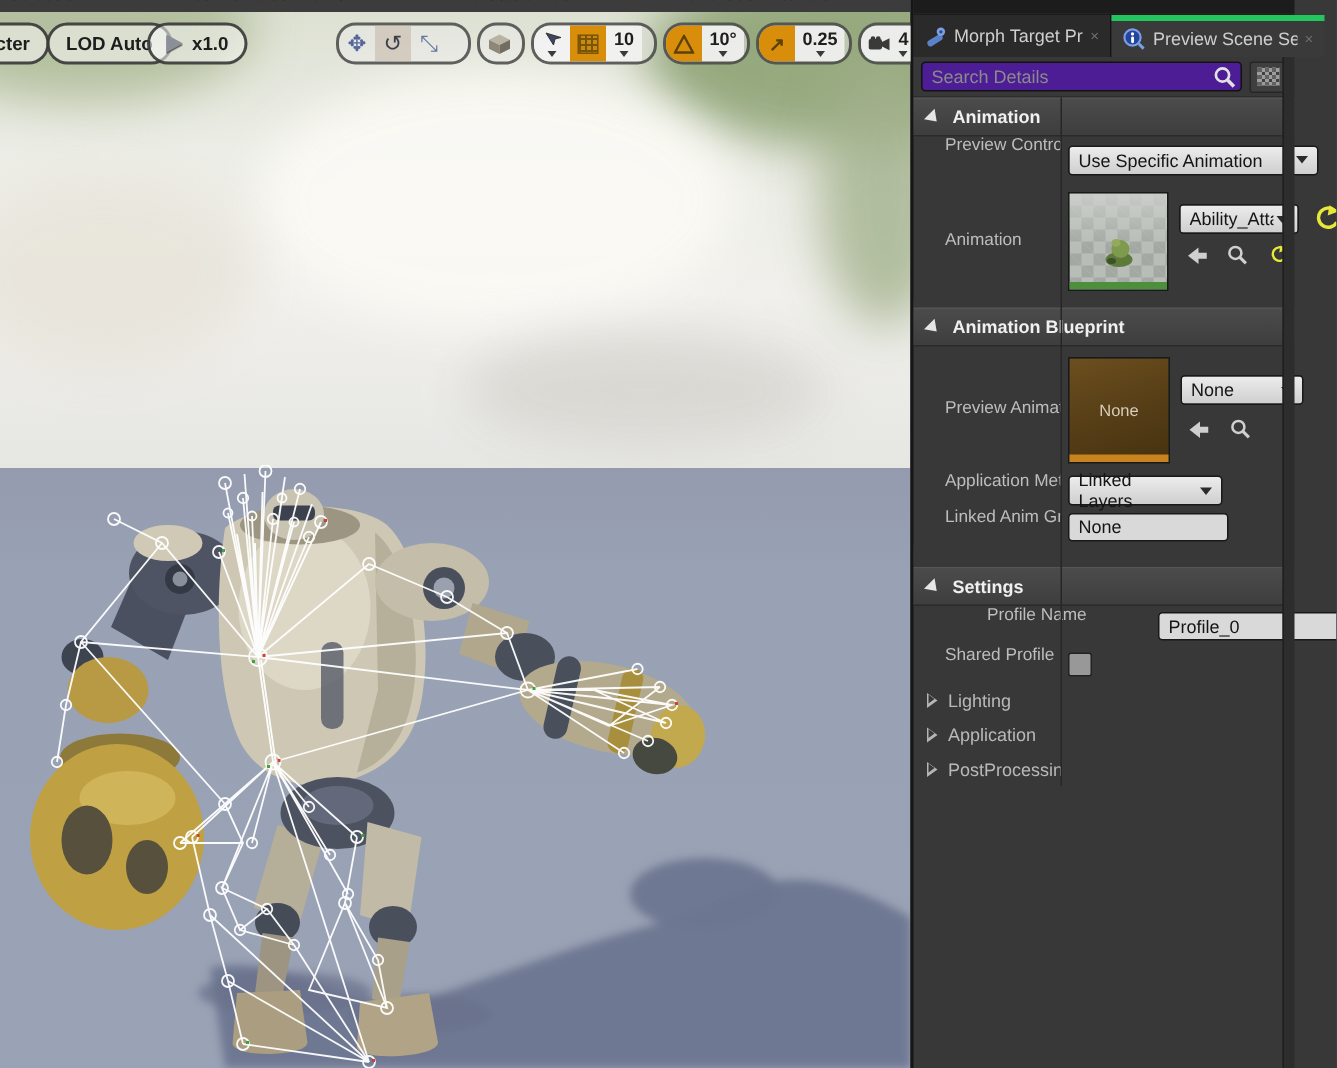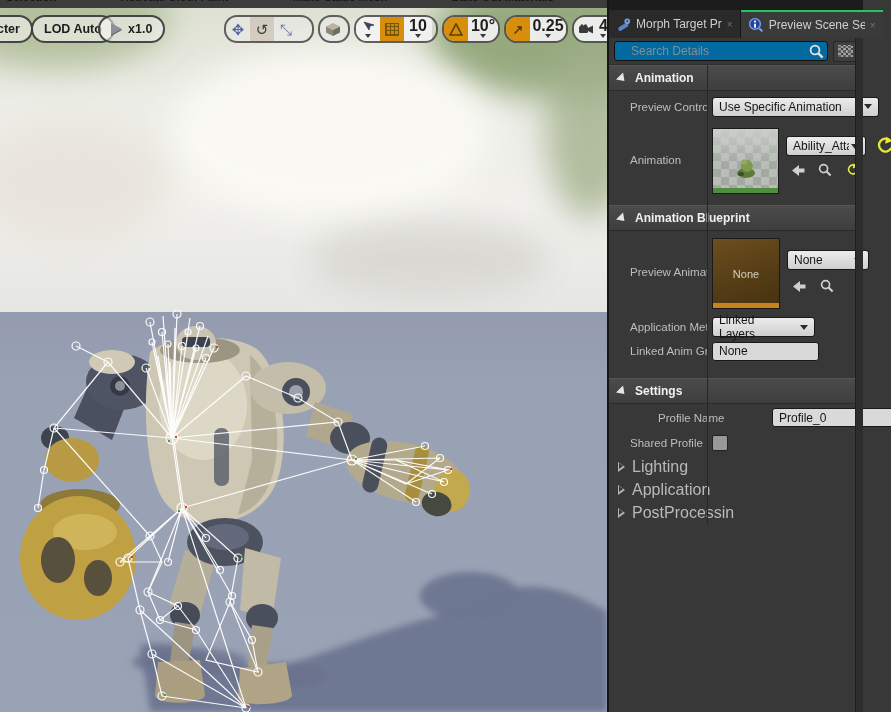--- a/index.html
+++ b/index.html
@@ -29,77 +29,77 @@
   .play-tri { width:0; height:0; border-left:11px solid #8a8f98; border-top:6px solid transparent; border-bottom:6px solid transparent;
     filter:drop-shadow(0 1px 0 #555); }
   .toolgroup {
     position:absolute; height:28px; border-radius:13px; border:2px solid rgba(50,50,50,.75);
     background:rgba(235,235,235,.45); display:flex; overflow:hidden; align-items:stretch;
   }
   .seg { display:flex; flex-direction:column; align-items:center; justify-content:center; padding:0 5px; min-width:24px; }
   .seg.orange { background:#D98E0B; }
   .seg.light { background:rgba(243,243,243,.88); }
   .seg.warm { background:rgba(196,180,164,.55); }
-  .seg-val { font-size:16px; font-weight:bold; color:#1e1e1e; line-height:12px; }
+  .seg-val { font-size:12px; font-weight:bold; color:#1e1e1e; line-height:12px; }
   .mini-caret { width:0; height:0; border-left:3.5px solid transparent; border-right:3.5px solid transparent; border-top:4px solid #3a3a3a; margin-top:2px; }
   .gizmo-glyph { font-size:15px; line-height:15px; }
   .grid-glyph { width:14px; height:13px; background:
       repeating-linear-gradient(0deg,#7a5505 0 1.5px,transparent 1.5px 4px),
       repeating-linear-gradient(90deg,#7a5505 0 1.5px,transparent 1.5px 4px), #c88a10; border:1.5px solid #7a5505; }
   
   #panel { position:absolute; left:607px; top:0; width:256px; height:712px; background:#383838; border-left:2px solid #161616; }
   #panel-top-strip { height:9px; background:#1c1c1c; }
   #tabbar { height:29px; background:#1c1c1c; display:flex; align-items:flex-end; }
   .tab { height:28px; display:flex; align-items:center; gap:5px; padding:0 7px; font-size:12px; color:#cfcfcf; position:relative; }
   .tab.inactive { width:139px; background:#2a2a2a; border-right:1px solid #141414; }
-  .tab.active { width:144px; background:#3a3a3a; border-top:2px solid #22c55e; }
+  .tab.active { width:144px; background:#3a3a3a; border-top:4px solid #22c55e; }
   .tab .tab-close { color:#6f6f6f; font-size:10px; margin-left:auto; }
   .tab-label { overflow:hidden; white-space:nowrap; max-width:96px; }
   #search-row { height:27px; background:#383838; display:flex; align-items:center; padding:0 5px; gap:5px; border-bottom:1px solid #2d2d2d; }
-  #search-input { flex:1; height:20px; background:#0369a1; border:1px solid #121212; border-radius:3px;
-    color:#bdbdbd; font-size:12px; padding:0 22px 0 16px; font-family:"Liberation Sans",sans-serif; outline:none; }
+  #search-input { flex:1; height:20px; background:#4c1d95; border:1px solid #121212; border-radius:3px;
+    color:#bdbdbd; font-size:12px; padding:0 22px 0 6px; font-family:"Liberation Sans",sans-serif; outline:none; }
   #search-input::placeholder { color:#8b8b8b; }
   #search-mag { position:absolute; right:39px; top:44px; }
   .grid-btn { width:25px; height:21px; background:#3f3f3f; border:1px solid #262626; border-radius:2px;
     display:flex; align-items:center; justify-content:center; }
   .grid-btn .dots { width:15px; height:12px;
     background:repeating-linear-gradient(0deg,#9d9d9d 0 2.5px,transparent 2.5px 4.5px),
                repeating-linear-gradient(90deg,#9d9d9d 0 3px,transparent 3px 5px); background-blend-mode:multiply; }
   #props { position:relative; }
   .splitter { position:absolute; left:98px; top:0; bottom:0; width:1px; background:#262626; z-index:3; }
   .sect-header { height:26px; background:linear-gradient(180deg,#4b4b4b,#3e3e3e); border-top:1px solid #555;
     border-bottom:1px solid #2a2a2a; display:flex; align-items:center; gap:8px; padding-left:8px; }
   .sect-title { color:#f0f0f0; font-size:12px; font-weight:bold; }
   .tri-exp { width:0; height:0; border-left:5px solid transparent; border-right:5px solid transparent;
     border-top:7px solid #e6e6e6; transform:rotate(-45deg); }
   .tri-col { width:0; height:0; border-top:5px solid transparent; border-bottom:5px solid transparent; border-left:7px solid #b5b5b5; position:relative; }
   .tri-col::after { content:""; position:absolute; left:-5.6px; top:-3.2px; width:0; height:0;
     border-top:3.2px solid transparent; border-bottom:3.2px solid transparent; border-left:4.6px solid #383838; }
-  .prow { display:flex; align-items:center; min-height:24px; }
+  .prow { display:flex; min-height:24px; }
   .prow-label { width:98px; padding-left:21px; color:#bdbdbd; font-size:11.5px; overflow:hidden; white-space:nowrap; flex:none; }
   .prow-val { flex:1; display:flex; align-items:center; padding-left:5px; }
   .combo { background:linear-gradient(180deg,#ececec,#cfcfcf); border:1px solid #191919; border-radius:3px;
     height:20px; display:flex; align-items:center; justify-content:space-between; padding:0 6px; color:#151515; font-size:12px; }
   .caret { width:0; height:0; border-left:4px solid transparent; border-right:4px solid transparent; border-top:5px solid #2b2b2b; margin-left:8px; }
   .tfield { background:#d9d9d9; border:1px solid #191919; border-radius:3px; height:19px; color:#151515;
     font-size:12px; padding:0 6px; font-family:"Liberation Sans",sans-serif; outline:none; }
   .icon-btn { width:24px; height:20px; display:flex; align-items:center; justify-content:center; }
   .thumb-anim { width:67px; height:66px; border:1px solid #1a1a1a; position:relative; overflow:hidden;
     background:linear-gradient(45deg,#a3a8a3 25%,transparent 25%,transparent 75%,#a3a8a3 75%),
                linear-gradient(45deg,#a3a8a3 25%,#b8bdb8 25%,#b8bdb8 75%,#a3a8a3 75%);
     background-size:16px 16px; background-position:0 0,8px 8px; }
   .thumb-anim .sheen { position:absolute; inset:0; background:linear-gradient(180deg,rgba(205,210,205,.85),rgba(190,195,190,0) 55%); }
   .thumb-strip-green { position:absolute; left:0; right:0; bottom:0; height:5px; background:#4E8F3D; }
   .thumb-bp { width:68px; height:71px; border:1px solid #1a1a1a; position:relative;
     background:linear-gradient(160deg,#6d4f1f 0%,#553d16 55%,#463210 100%);
     display:flex; align-items:center; justify-content:center; }
   .thumb-bp-text { color:#d6cdbb; font-size:11px; }
   .thumb-strip-orange { position:absolute; left:0; right:0; bottom:0; height:5px; background:#C8821E; }
   .checkbox { width:16px; height:16px; background:#989898; border:1px solid #222; border-radius:2px; }
-  .group-row { display:flex; align-items:center; gap:7px; padding-left:9px; height:23px; color:#b9b9b9; font-size:16px; }
+  .group-row { display:flex; align-items:center; gap:7px; padding-left:9px; height:23px; color:#b9b9b9; font-size:12px; }
   .gap { background:#383838; }
   #scrollbar { position:absolute; right:0; top:38px; bottom:0; width:8px; background:#2d2d2d; border-left:1px solid #1f1f1f; }
 </style>
 </head>
 <body>
 
 <div id="app">
 
   <div id="viewport">
     <div id="backdrop">

